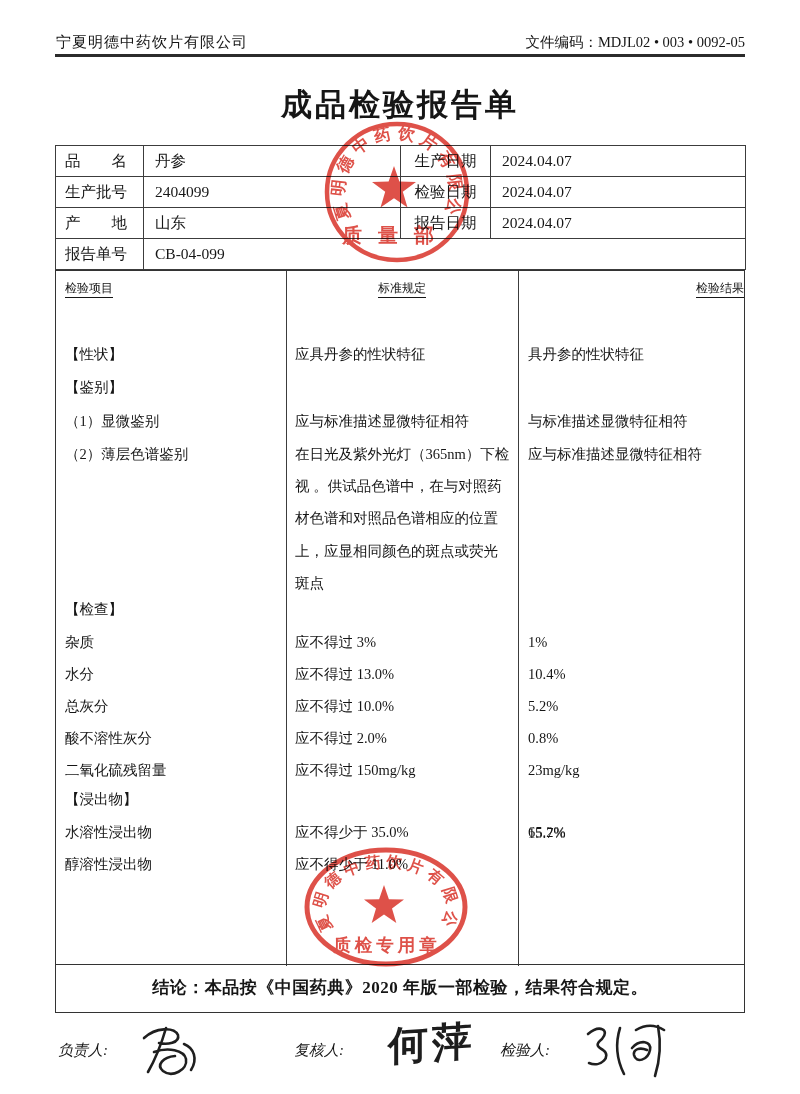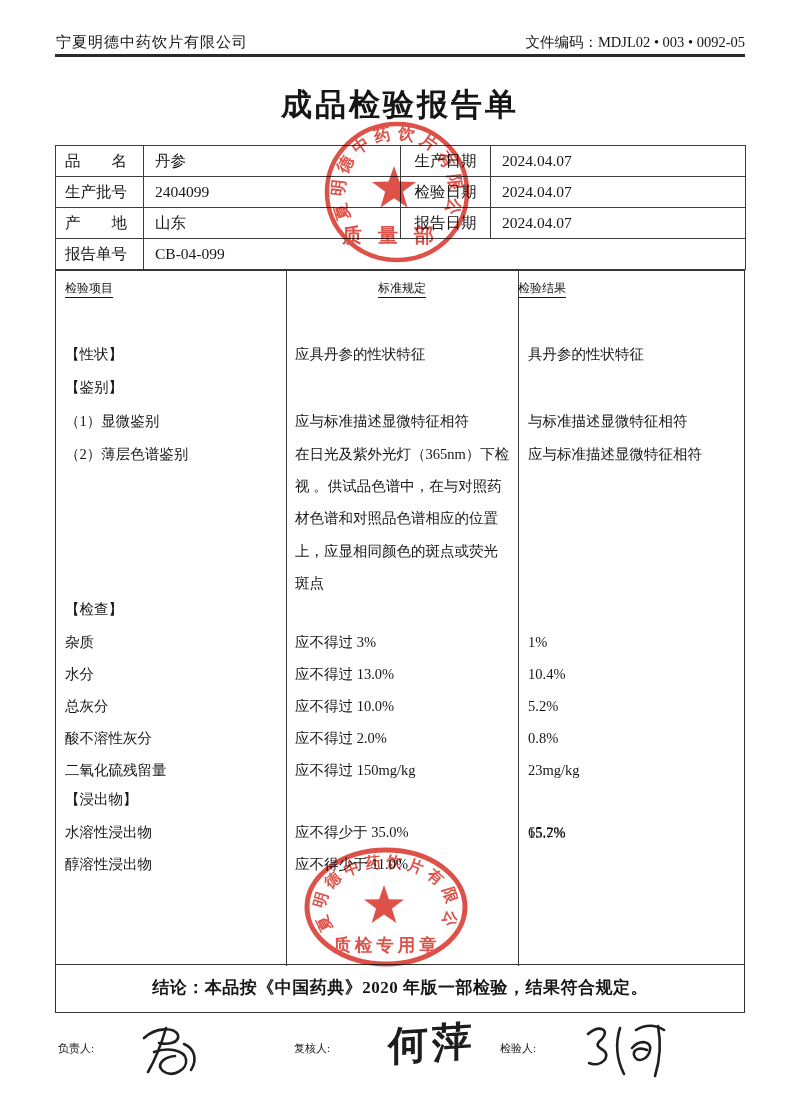--- a/index.html
+++ b/index.html
@@ -25,34 +25,34 @@
   
   .main-table{position:absolute;left:55px;top:270px;width:690px;height:743px;
               border:1.5px solid #333;box-sizing:border-box;font-size:14.5px;}
   .vsep{position:absolute;top:0;width:0;height:695px;border-left:1px solid #3c3c3c;}
   .vsep.s1{left:230px;}
   .vsep.s2{left:462px;}
   .col-h{position:absolute;top:9px;text-decoration:underline;text-underline-offset:5px;
          text-decoration-thickness:1px;font-size:12px;}
   .col-h.h1{left:9px;}
   .col-h.h2{left:230px;width:232px;text-align:center;}
-  .col-h.h3{left:462px;width:226px;text-align:left;}
+  .col-h.h3{left:462px;width:226px;text-align:right;}
   .cell{position:absolute;line-height:32.2px;}
   .cell-item{left:9px;width:212px;}
   .cell-std{left:239px;width:216px;}
   .cell-res{left:472px;width:210px;}
   .concl-rule{position:absolute;left:0;top:693px;width:100%;border-top:1.5px solid #333;}
   .conclusion{position:absolute;left:0;top:705px;width:100%;text-align:center;
               font-size:17px;font-weight:bold;letter-spacing:0.5px;}
   
   .stamp{position:absolute;mix-blend-mode:multiply;opacity:0.88;}
   .stamp-quality{left:312px;top:108px;}
   .stamp-qc{left:296px;top:844px;}
   
-  .sig-label{position:absolute;top:1041px;font-size:11px;}
+  .sig-label{position:absolute;top:1041px;font-size:15px;font-style:italic;}
   .sig-svg{position:absolute;}
   .sig-name{position:absolute;left:388px;top:1016px;font-size:40px;font-weight:600;
             transform:rotate(-4deg) skewX(-4deg);letter-spacing:4px;color:#1d1d1d;}
 </style>
 </head>
 <body>
 
 <div class="page">
 
   <div class="hdr-company">宁夏明德中药饮片有限公司</div>

